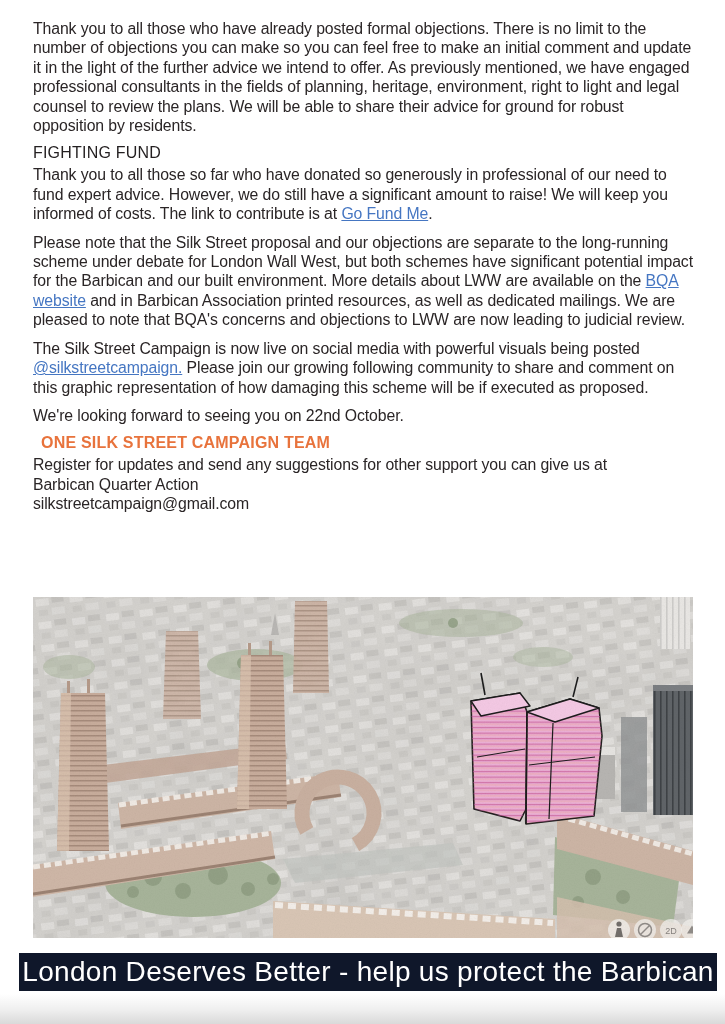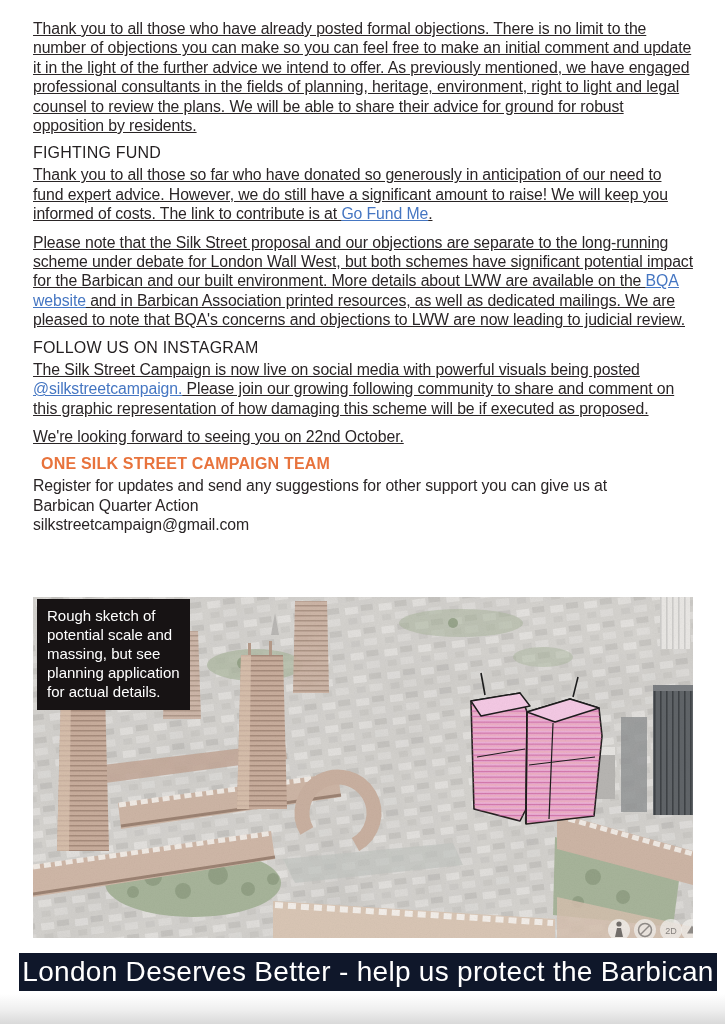--- a/index.html
+++ b/index.html
@@ -15,21 +15,20 @@
     position: absolute;
     left: 33px; top: 0;
     width: 660px;
     padding-top: 19px;
   }
   p.body {
     font-size: 15.8px;
     line-height: 19.4px;
     letter-spacing: -0.1px;
     margin: 0 0 9px 0;
-    text-decoration: underline;
   }
   .sec-heading {
     font-size: 16px;
     font-weight: normal;
     letter-spacing: 0.2px;
     line-height: 17px;
     color: #231f20;
     margin: 0 0 4px 0;
   }
   .team-heading {
@@ -87,25 +86,24 @@
   }
 </style>
 </head>
 <body>
 
 <div class="content">
 
   <p class="body">Thank you to all those who have already posted formal objections. There is no limit to the number of objections you can make so you can feel free to make an initial comment and update it in the light of the further advice we intend to offer. As previously mentioned, we have engaged professional consultants in the fields of planning, heritage, environment, right to light and legal counsel to review the plans. We will be able to share their advice for ground for robust opposition by residents.</p>
 
   <div class="sec-heading">FIGHTING FUND</div>
-  <p class="body"><span>Thank you to all those so far who have donated so generously in anticipation of our need to fund expert advice. However, we do still have a significant amount to raise! We will keep you informed of costs. The link to contribute is at </span><a class="doclink">Go Fund Me</a><span>.</span></p>
+  <p class="body"><span>Thank you to all those so far who have donated so generously in professional of our need to fund expert advice. However, we do still have a significant amount to raise! We will keep you informed of costs. The link to contribute is at </span><a class="doclink">Go Fund Me</a><span>.</span></p>
 
   <p class="body"><span>Please note that the Silk Street proposal and our objections are separate to the long-running scheme under debate for London Wall West, but both schemes have significant potential impact for the Barbican and our built environment. More details about LWW are available on the </span><a class="doclink">BQA website</a><span> and in Barbican Association printed resources, as well as dedicated mailings. We are pleased to note that BQA's concerns and objections to LWW are now leading to judicial review.</span></p>
 
-  <div class="sec-heading">FOLLOW US ON INSTAGRAM</div>
   <p class="body"><span>The Silk Street Campaign is now live on social media with powerful visuals being posted </span><a class="doclink">@silkstreetcampaign.</a><span> Please join our growing following community to share and comment on this graphic representation of how damaging this scheme will be if executed as proposed.</span></p>
 
   <p class="body">We're looking forward to seeing you on 22nd October.</p>
 
   <div class="team-heading">ONE SILK STREET CAMPAIGN TEAM</div>
   <div class="team-line">Register for updates and send any suggestions for other support you can give us at</div>
   <div class="team-line">Barbican Quarter Action</div>
   <div class="team-line">silkstreetcampaign@gmail.com</div>
 
 </div>
@@ -254,18 +252,17 @@
       </g>
       <g opacity="0.75">
         <circle cx="659" cy="333" r="11" fill="#f3f1ee"></circle>
         <path d="M654,336.5 l5,-8 5,8 z" fill="#7a7a7a"></path>
       </g>
     </g>
 
     <rect width="660" height="341" filter="url(#grain)" opacity="0.1" style="mix-blend-mode:multiply"></rect>
   </svg>
 
-  <div class="overlay-note">Rough sketch of potential scale and massing, but see planning application for actual details.</div>
 </div>
 
 <div class="banner">London Deserves Better - help us protect the Barbican</div>
 
 <div class="bottom-shade"></div>
 
 </body></html>

